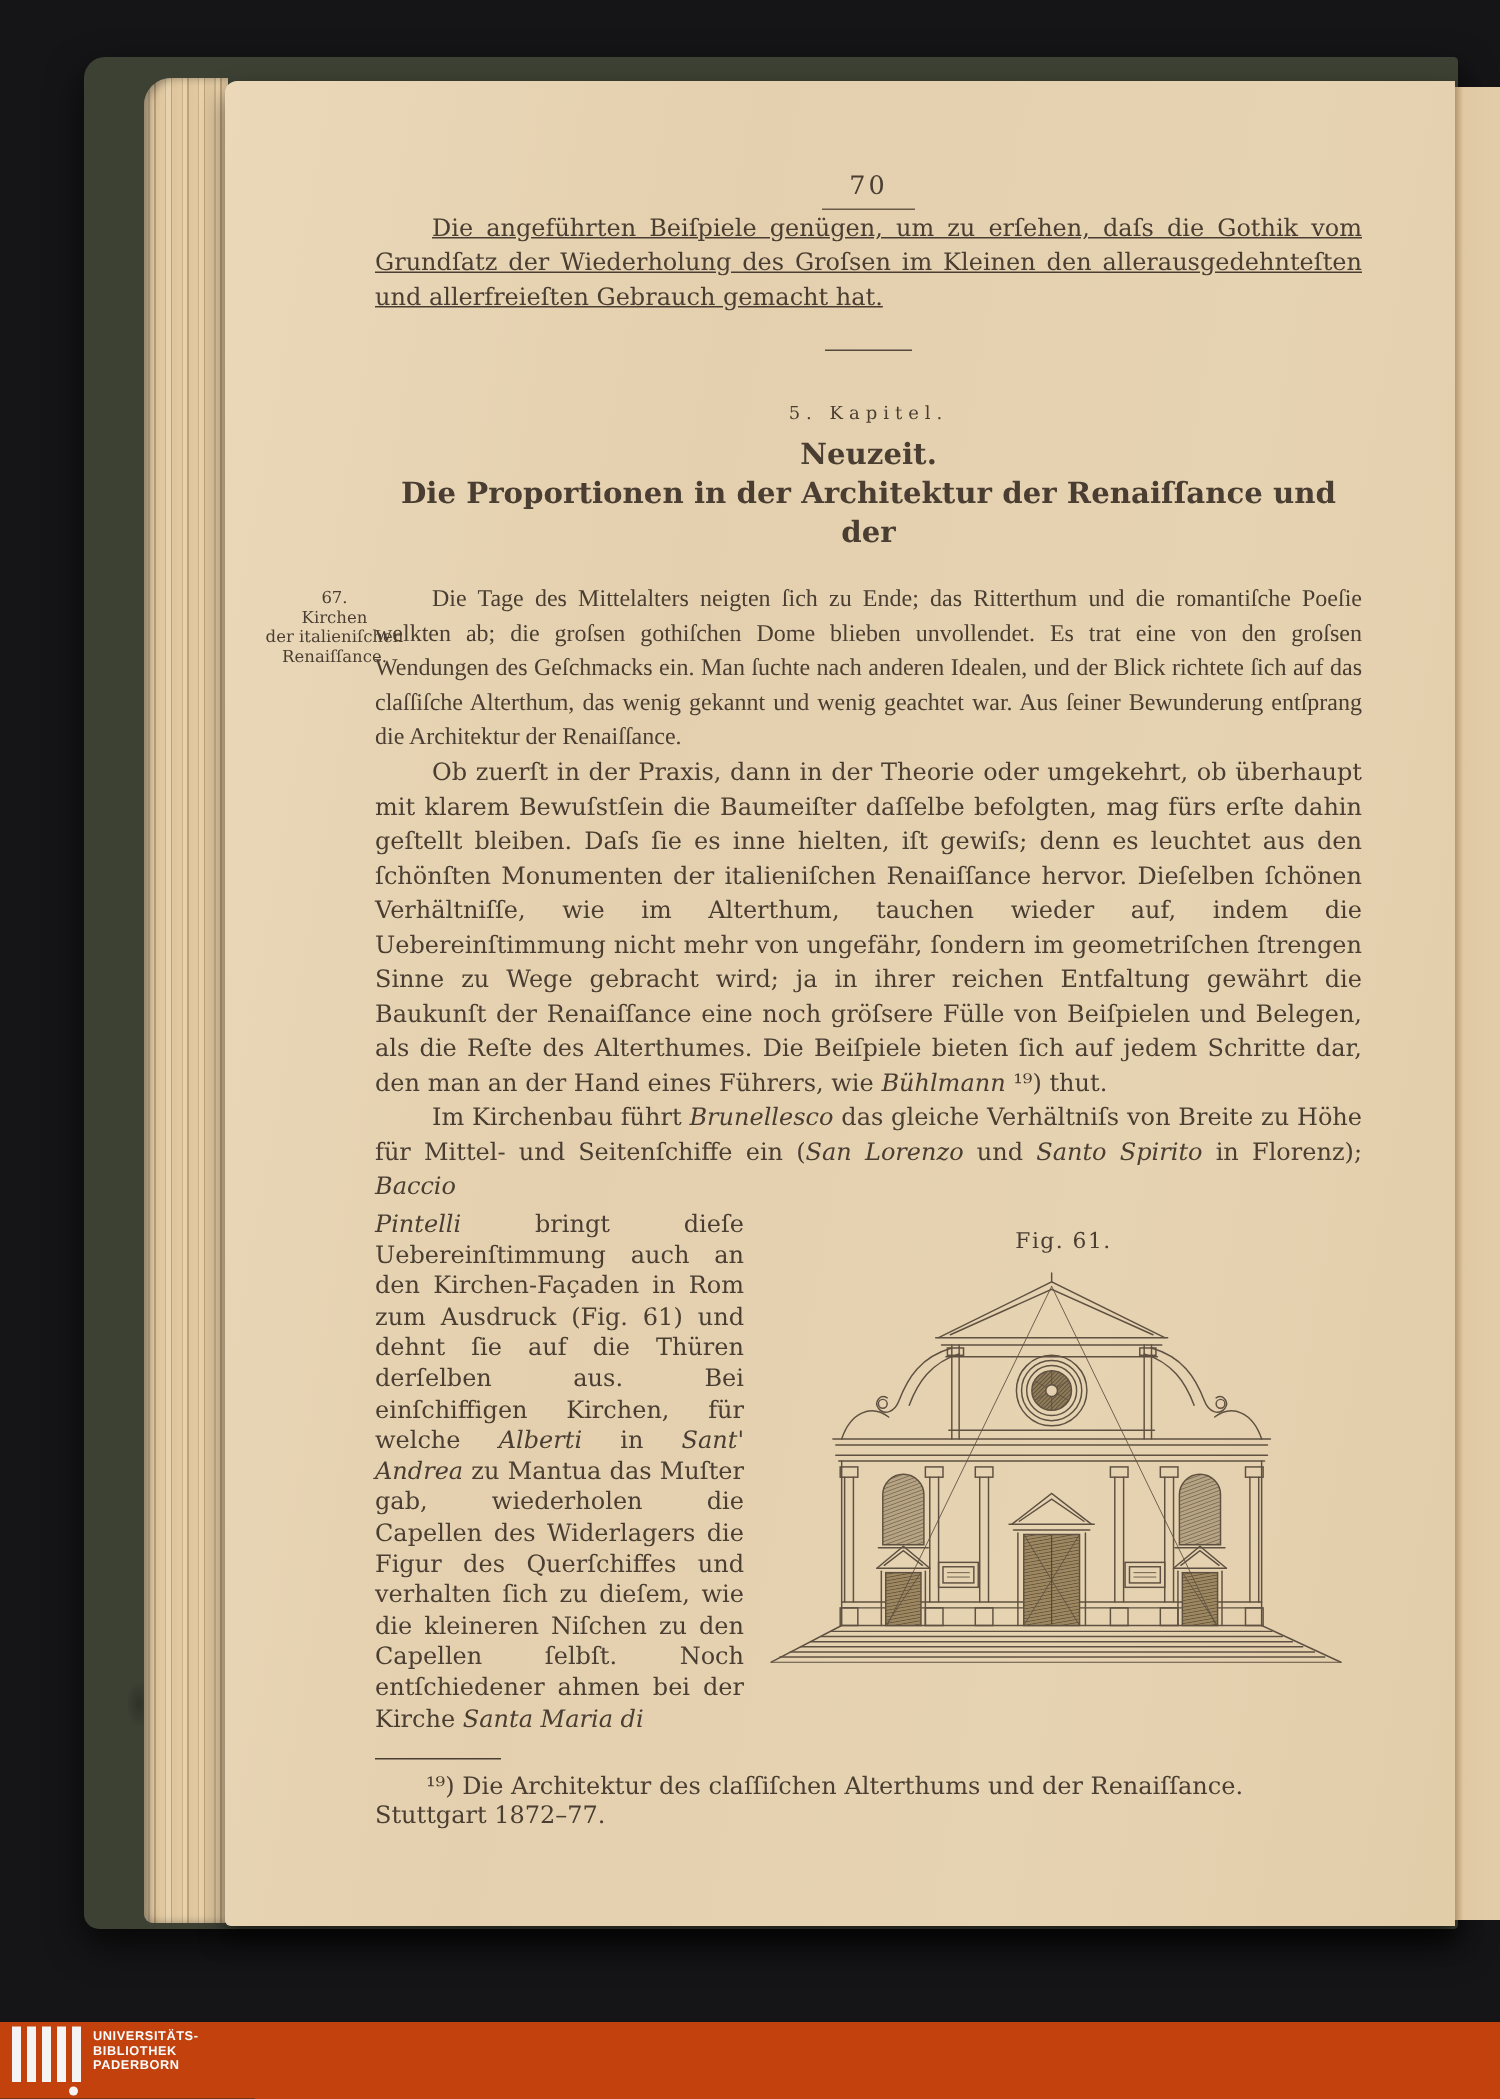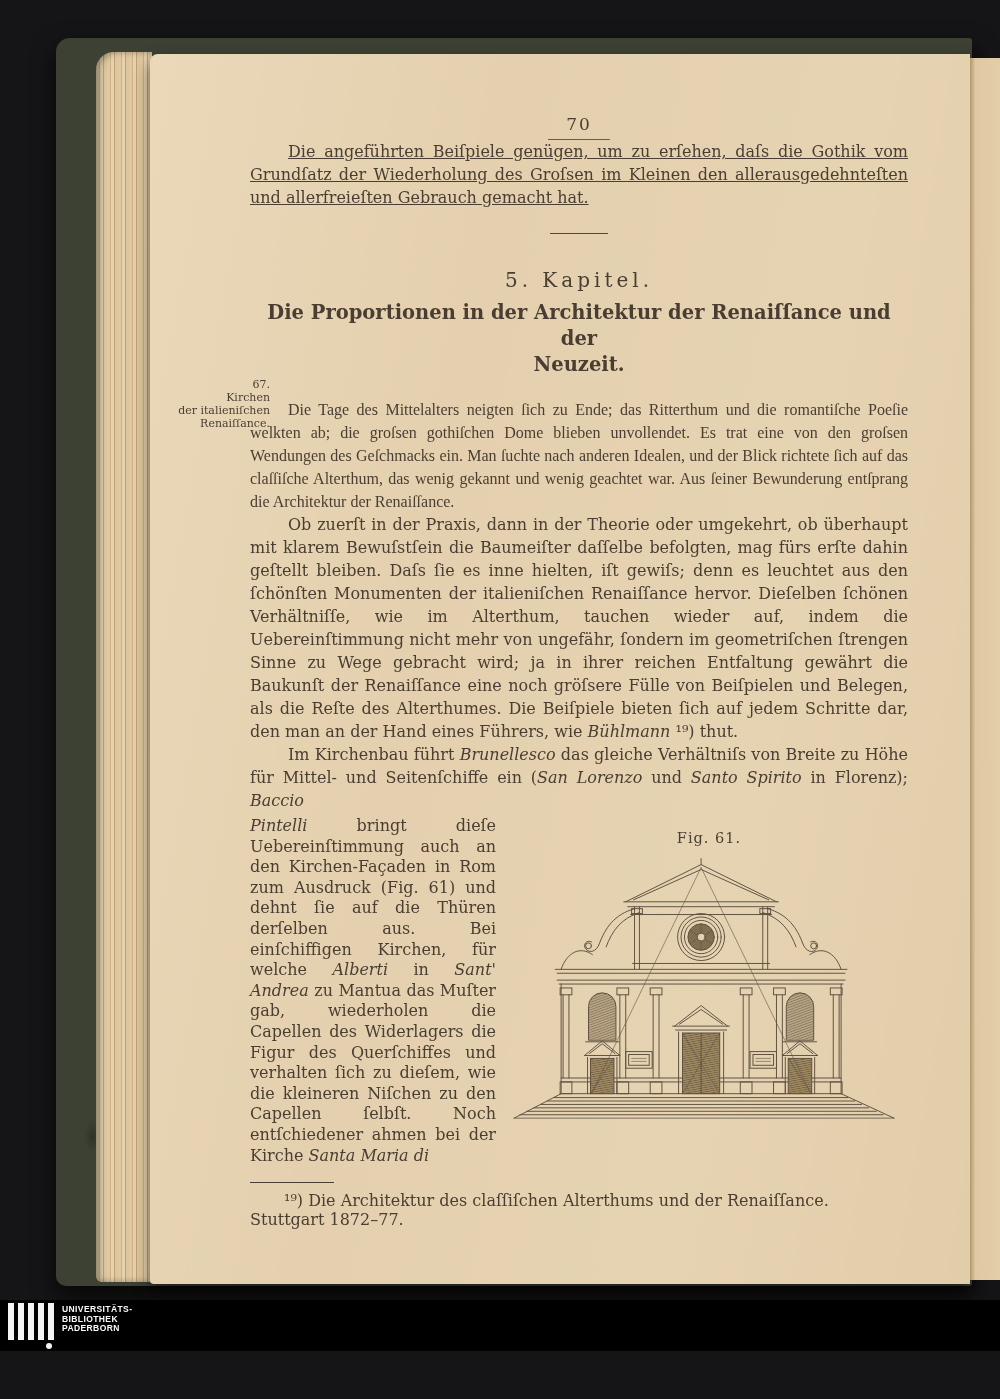--- a/index.html
+++ b/index.html
@@ -24,44 +24,44 @@
     box-shadow:inset 4px 0 6px rgba(0,0,0,.35);}
   .page{position:absolute;left:150px;top:54px;width:820px;height:1230px;
     background:linear-gradient(100deg,#ead8b9 0%,#e4d0ae 35%,#e6d3b2 70%,#e2cda9 100%);
     border-radius:8px 0 0 4px;
     box-shadow:0 8px 16px rgba(0,0,0,.55);
     color:#4a3e32;}
   .next-page{position:absolute;left:970px;top:58px;width:30px;height:1222px;
     background:linear-gradient(90deg,#b3976e 0%,#dfc8a3 18%,#e3cda9 100%);}
 
   
-  .margin-note{position:absolute;left:26px;top:324px;width:94px;text-align:right;
+  .margin-note{position:absolute;left:26px;top:338px;width:94px;text-align:center;
     font-size:11px;line-height:13px;white-space:nowrap;}
   .content{position:absolute;left:100px;top:0;width:658px;}
   .pageno-wrap{margin-top:60px;text-align:center;}
   .pageno{display:inline-block;font-size:17px;letter-spacing:2px;
     padding:0 18px 5px;border-bottom:1px solid #6b5b49;}
   .intro{margin:22px 0 0;text-align:justify;text-indent:38px;font-size:16px;line-height:23px;text-decoration:underline;}
   .rule1{width:58px;margin:24px auto 0;border-top:1.5px solid #55493d;}
-  .kicker{margin-top:34px;text-align:center;font-size:20px;letter-spacing:4px;}
+  .kicker{margin-top:34px;text-align:center;font-size:12px;letter-spacing:4px;}
   .title{margin-top:8px;text-align:center;font-size:19.5px;font-weight:bold;line-height:26px;}
   p.body{margin:0;text-align:justify;text-indent:38px;font-size:16px;line-height:23px;hyphens:none;}
   p.body.first{margin-top:20px;font-family:Liberation Serif, serif;}
   .row{display:flex;margin-top:4px;}
   .col-narrow{width:246px;text-align:justify;font-size:16px;line-height:20.6px;hyphens:none;}
   .fig-col{margin-left:14px;width:398px;margin-top:14px;}
   .fig-label{text-align:center;font-size:14.5px;letter-spacing:1px;}
   .fig-caption{text-align:center;font-size:14px;margin-top:4px;}
   .fig-caption i{letter-spacing:.5px;}
   .fn-rule{width:84px;border-top:1px solid #4a3e32;margin-top:16px;}
   .footnote{margin-top:8px;font-size:16px;text-indent:34px;}
   i{font-style:italic;}
 
   
-  .library-bar{position:absolute;left:0;top:1300px;width:1000px;height:51px;background:#000000;}
+  .library-bar{position:absolute;left:0;top:1348px;width:1000px;height:51px;background:#c2410c;}
   .logo-bars{position:absolute;left:8px;top:3px;width:50px;height:46px;}
   .logo-bars span{position:absolute;top:0;width:6px;height:37px;background:#f4f4f4;}
   .logo-bars .dot{position:absolute;left:38px;top:40px;width:6px;height:6px;border-radius:50%;background:#f4f4f4;}
   .bar-text{position:absolute;left:62px;top:5px;font-family:"Liberation Sans",sans-serif;
     font-size:8.5px;font-weight:bold;line-height:9.5px;letter-spacing:.4px;color:#fbfbfb;}
 
   svg .thin{stroke-width:.6;}
 </style>
 </head>
 <body>
@@ -84,22 +84,22 @@
       <div class="pageno-wrap">
         <span class="pageno">70</span>
       </div>
 
       <p class="intro body"><span>Die angeführten Beiſpiele genügen, um zu erſehen, daſs die Gothik vom Grundſatz der Wiederholung des Groſsen im Kleinen den allerausgedehnteſten und allerfreieſten Gebrauch gemacht hat.</span></p>
 
       <div class="rule1"></div>
 
       <div class="kicker">5. Kapitel.</div>
       <div class="title">
+        <div>Neuzeit.</div>
         <div>Die Proportionen in der Architektur der Renaiſſance und der</div>
-        <div>Neuzeit.</div>
       </div>
 
       <p class="body first"><span>Die Tage des Mittelalters neigten ſich zu Ende; das Ritterthum und die romantiſche Poeſie welkten ab; die groſsen gothiſchen Dome blieben unvollendet. Es trat eine von den groſsen Wendungen des Geſchmacks ein. Man ſuchte nach anderen Idealen, und der Blick richtete ſich auf das claſſiſche Alterthum, das wenig gekannt und wenig geachtet war. Aus ſeiner Bewunderung entſprang die Architektur der Renaiſſance.</span></p>
       <p class="body"><span>Ob zuerſt in der Praxis, dann in der Theorie oder umgekehrt, ob überhaupt mit klarem Bewuſstſein die Baumeiſter daſſelbe befolgten, mag fürs erſte dahin geſtellt bleiben. Daſs ſie es inne hielten, iſt gewiſs; denn es leuchtet aus den ſchönſten Monumenten der italieniſchen Renaiſſance hervor. Dieſelben ſchönen Verhältniſſe, wie im Alterthum, tauchen wieder auf, indem die Uebereinſtimmung nicht mehr von ungefähr, ſondern im geometriſchen ſtrengen Sinne zu Wege gebracht wird; ja in ihrer reichen Entfaltung gewährt die Baukunſt der Renaiſſance eine noch gröſsere Fülle von Beiſpielen und Belegen, als die Reſte des Alterthumes. Die Beiſpiele bieten ſich auf jedem Schritte dar, den man an der Hand eines Führers, wie </span><i>Bühlmann</i><span> ¹⁹) thut.</span></p>
       <p class="body"><span>Im Kirchenbau führt </span><i>Brunellesco</i><span> das gleiche Verhältniſs von Breite zu Höhe für Mittel- und Seitenſchiffe ein (</span><i>San Lorenzo</i><span> und </span><i>Santo Spirito</i><span> in Florenz); </span><i>Baccio</i></p>
 
       <div class="row">
         <div class="col-narrow"><i>Pintelli</i><span> bringt dieſe Uebereinſtimmung auch an den Kirchen-Façaden in Rom zum Ausdruck (Fig. 61) und dehnt ſie auf die Thüren derſelben aus. Bei einſchiffigen Kirchen, für welche </span><i>Alberti</i><span> in </span><i>Sant' Andrea</i><span> zu Mantua das Muſter gab, wiederholen die Capellen des Widerlagers die Figur des Querſchiffes und verhalten ſich zu dieſem, wie die kleineren Niſchen zu den Capellen ſelbſt. Noch entſchiedener ahmen bei der Kirche </span><i>Santa Maria di</i></div>
 
         <div class="fig-col">

